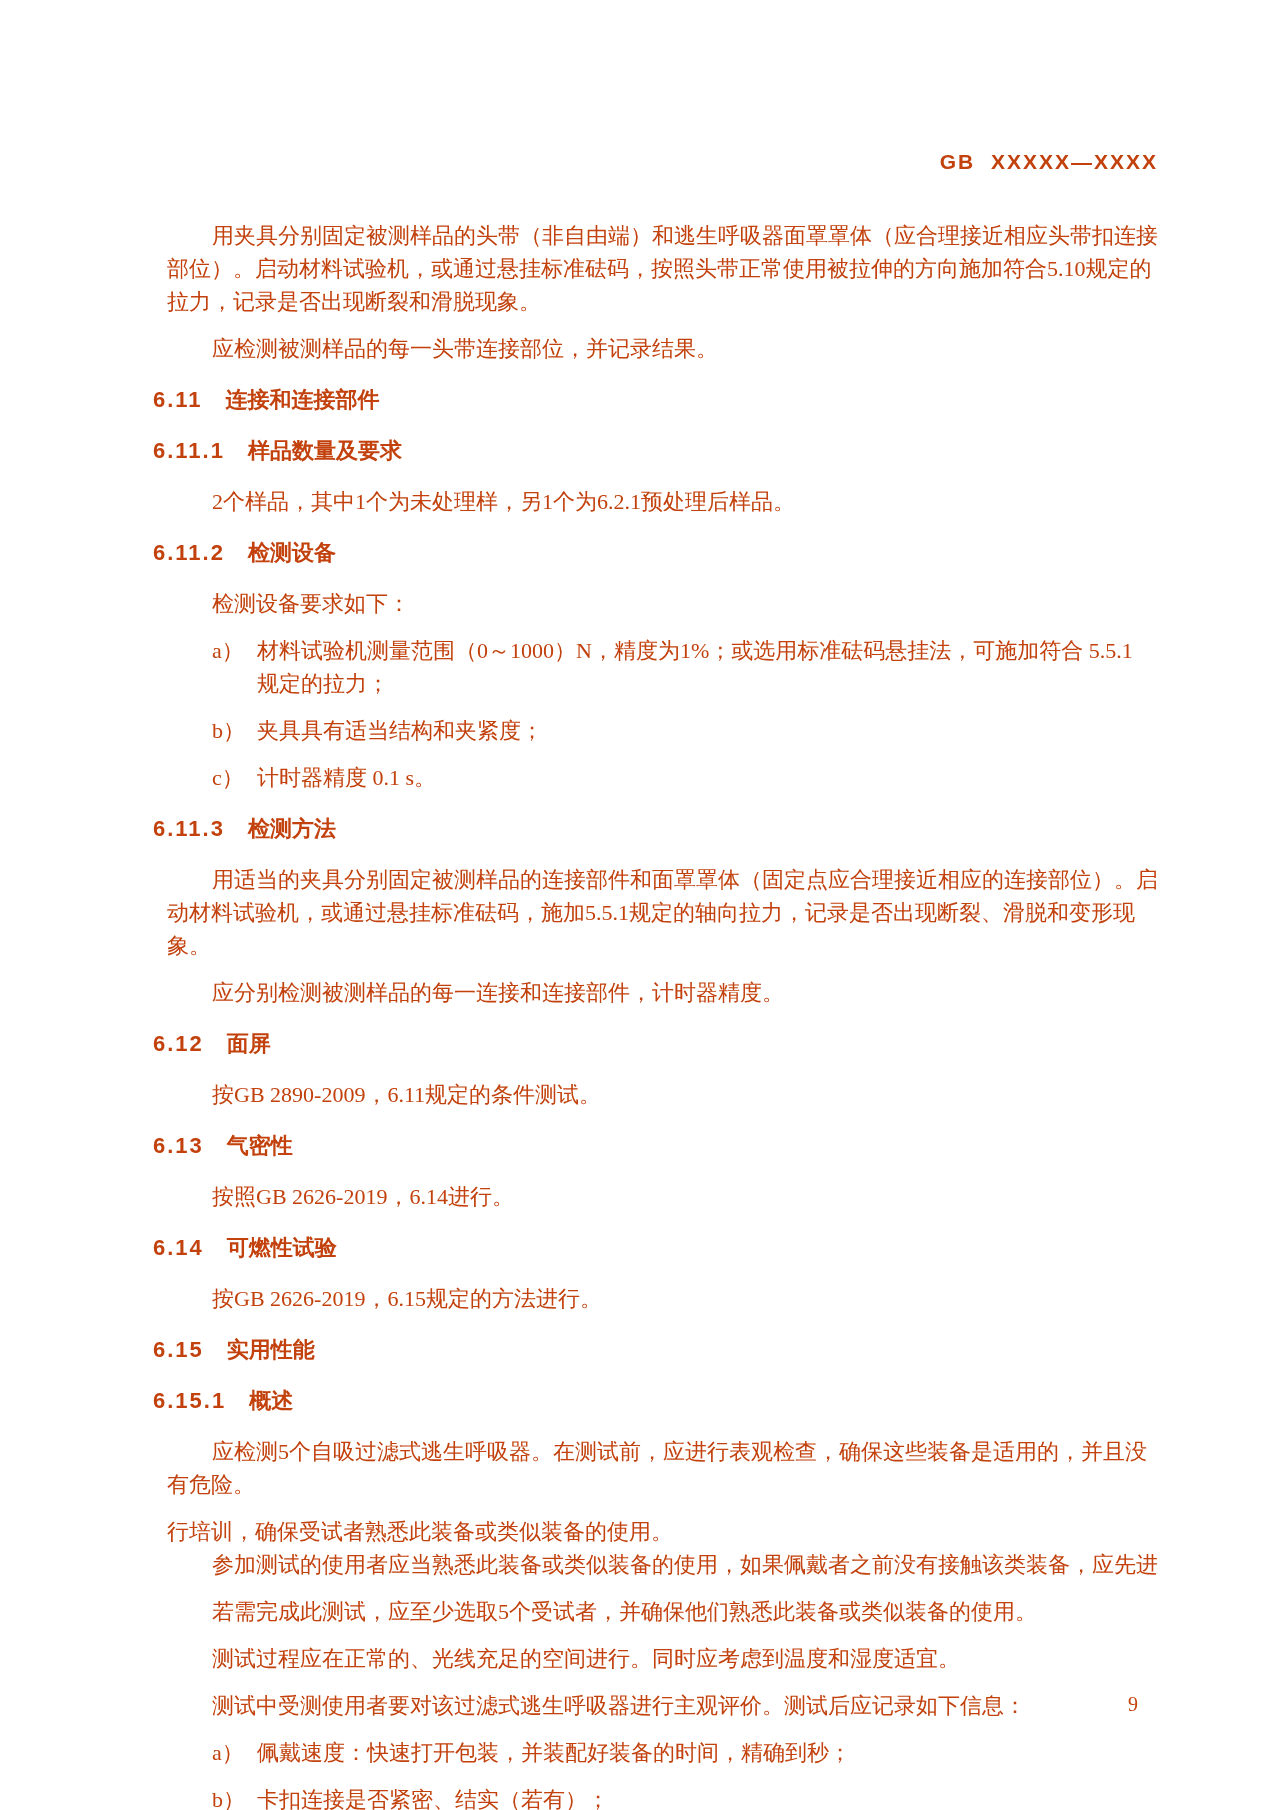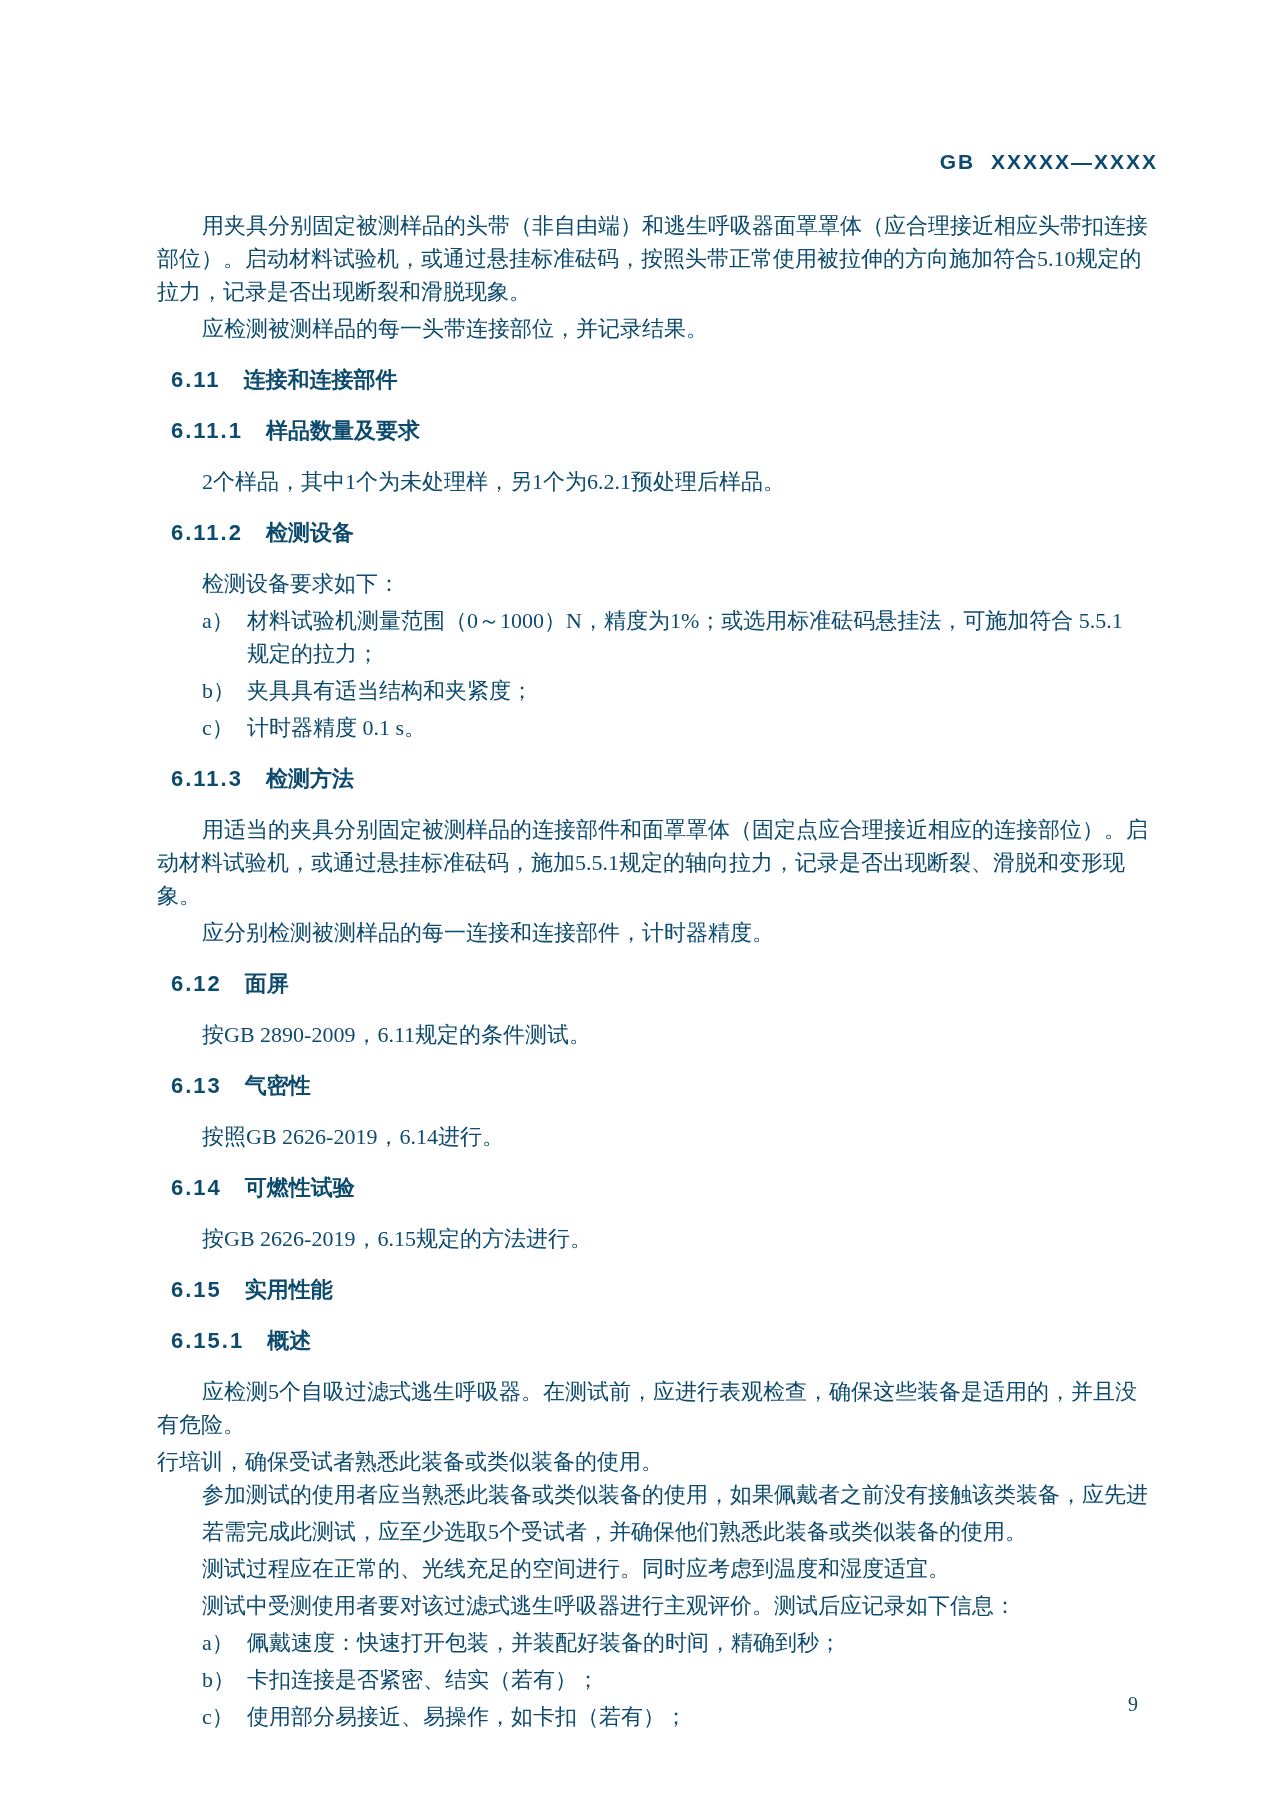--- a/index.html
+++ b/index.html
@@ -1,50 +1,50 @@
 <!DOCTYPE html>
 <html><head>
 <meta charset="utf-8">
 <style>
   html,body{margin:0;padding:0;background:#ffffff;}
   .page{
     position:relative;
     width:1280px;height:1810px;
     background:#ffffff;
-    color:#0c4a6e;
+    color:#c2410c;
     font-family:"Liberation Serif","DejaVu Serif",serif;
     overflow:hidden;
   }
   .doc-header{
     position:absolute;
     top:150px;left:153px;width:1005px;
     text-align:right;
     font-family:"Liberation Sans","DejaVu Sans",sans-serif;
     font-weight:700;
     font-size:21px;
     letter-spacing:2px;
     white-space:pre;
   }
   .content{
     position:absolute;
     top:205px;left:153px;width:1005px;
   }
-  .block{margin:4px;}
+  .block{margin:14px;}
   .line{
     font-size:22px;
     line-height:33px;
     white-space:pre;
   }
   .para .line.first{padding-left:45px;}
   .heading{
     font-family:"Liberation Sans","DejaVu Sans",sans-serif;
     font-weight:700;
     font-size:22px;
     line-height:33px;
-    margin:18px 18px;
+    margin:18px 0;
     white-space:pre;
   }
   .heading .num{
     margin-right:23px;
     letter-spacing:2px;
   }
   .list-item .line{
     position:relative;
     padding-left:90px;
   }

